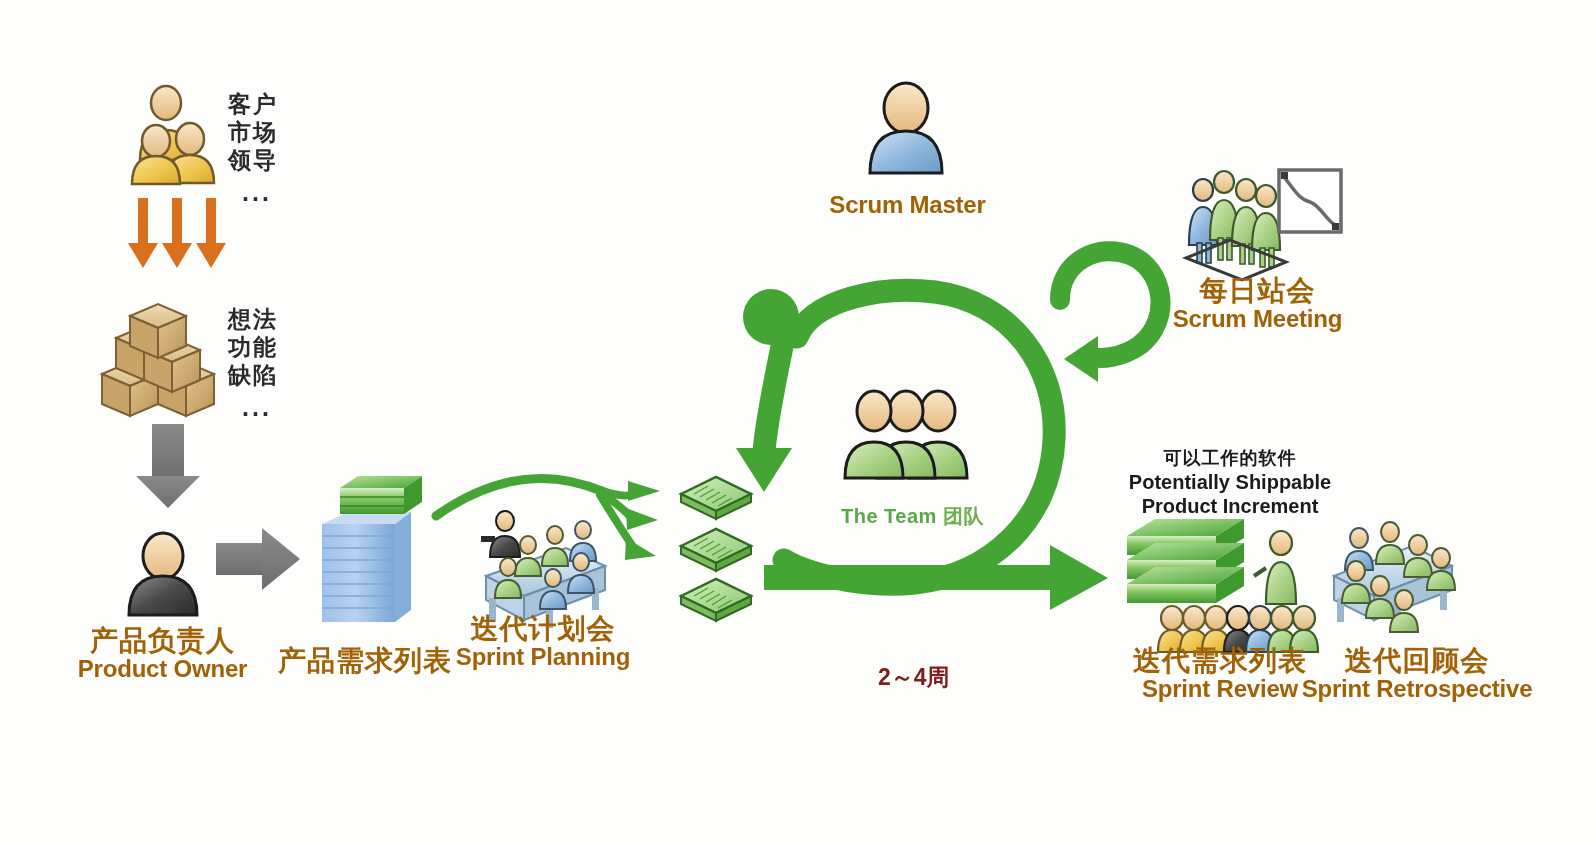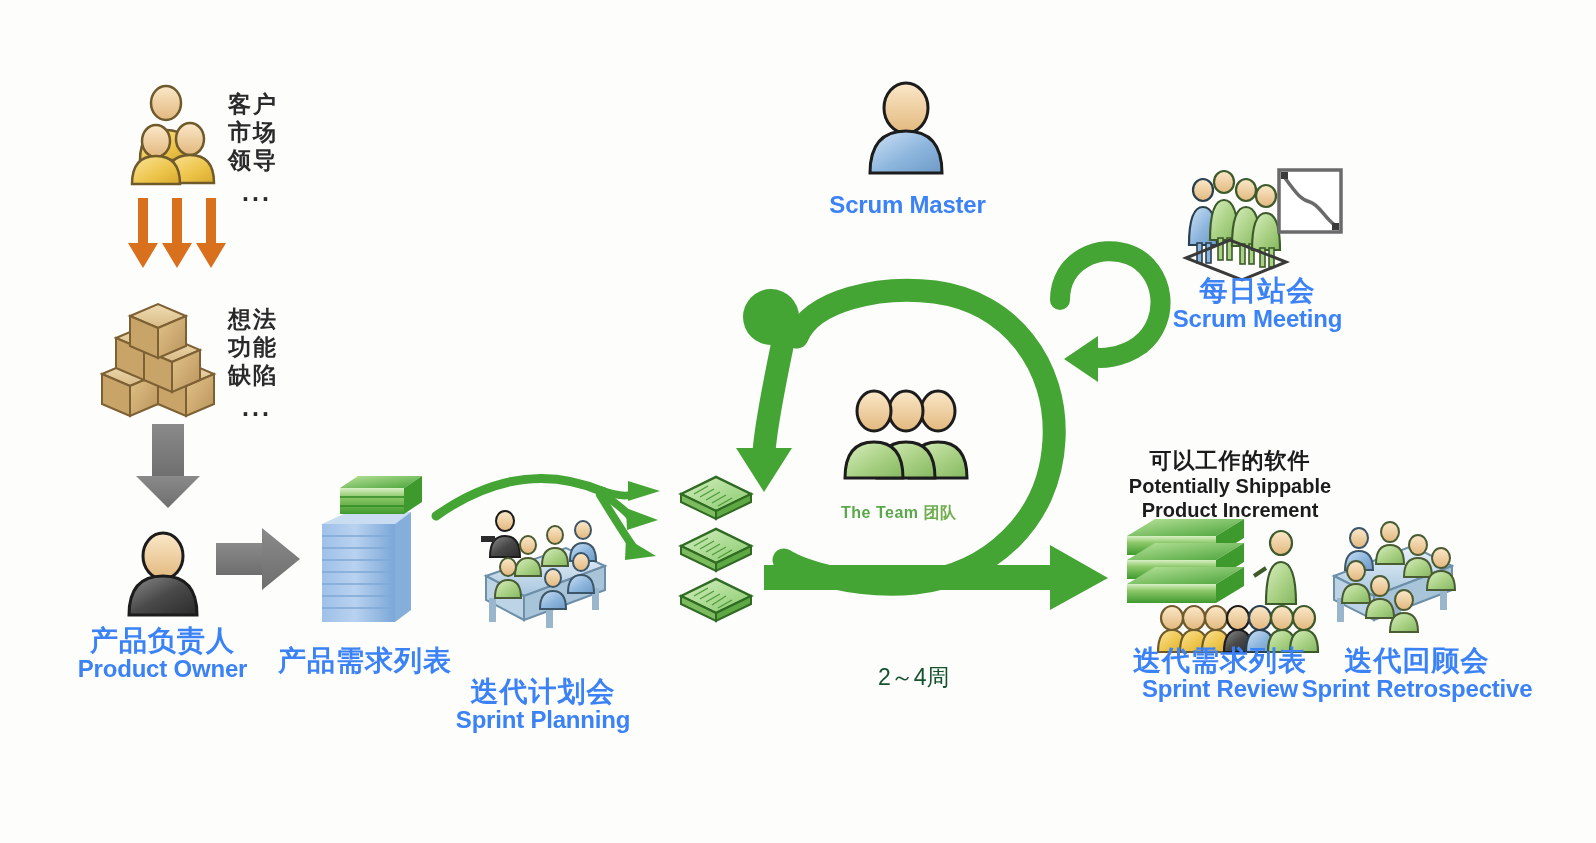--- a/index.html
+++ b/index.html
@@ -13,21 +13,21 @@
     position: relative;
     width: 1596px; height: 843px;
     background: #fdfdfc;
   }
   .abs { position: absolute; }
 
   
   .caption {
     text-align: center;
     line-height: 1.12;
-    color: #3b82f6;
+    color: #a16207;
   }
   .caption .zh {
     font-size: 28px;
     font-weight: 700;
     letter-spacing: 1px;
     display: block;
   }
   .caption .en {
     font-size: 24px;
     font-weight: 700;
@@ -46,31 +46,31 @@
   .vtext .col { display: flex; flex-direction: column; }
   .dots {
     font-size: 25px; font-weight: 700; color: #2a2a2a;
     letter-spacing: 3px;
   }
 
   
   #art { position: absolute; left: 0; top: 0; width: 1596px; height: 843px; }
 
   .weeks {
-    font-size: 23px; font-weight: 400; color: #14532d;
+    font-size: 23px; font-weight: 700; color: #7f1d1d;
   }
   .teamlabel {
-    font-size: 16px; font-weight: 700; color: #5aa84b;
+    font-size: 20px; font-weight: 700; color: #5aa84b;
     letter-spacing: 0.5px; white-space: nowrap;
   }
   .teamlabel .cn { color: #6fae4e; }
   .psi {
     text-align: center; line-height: 1.2; color: #1b1b1b;
   }
-  .psi .zh { display:block; font-size: 22px; font-weight: 700; letter-spacing: 1px;}
+  .psi .zh { display:block; font-size: 18px; font-weight: 700; letter-spacing: 1px;}
   .psi .en { display:block; font-size: 20px; font-weight: 700; }
 </style>
 </head>
 <body>
 
 <div id="canvas">
 
   <svg id="art" viewBox="0 0 1596 843">
     <defs>
       <linearGradient id="gBlueStack" x1="0" y1="0" x2="1" y2="0">
@@ -558,21 +558,21 @@
 
   <div class="abs caption" style="left:55px; top:625px; width:215px;">
     <span class="zh">产品负责人</span>
     <span class="en">Product Owner</span>
   </div>
 
   <div class="abs caption" style="left:245px; top:645px; width:240px;">
     <span class="zh">产品需求列表</span>
   </div>
 
-  <div class="abs caption" style="left:438px; top:676px; width:210px;">
+  <div class="abs caption" style="left:438px; top:613px; width:210px;">
     <span class="zh">迭代计划会</span>
     <span class="en">Sprint Planning</span>
   </div>
 
 
   <div class="abs weeks" style="left:878px; top:662px;">2～4周</div>
 
   <div class="abs caption" style="left:800px; top:192px; width:215px;">
     <span class="en">Scrum Master</span>
   </div>

